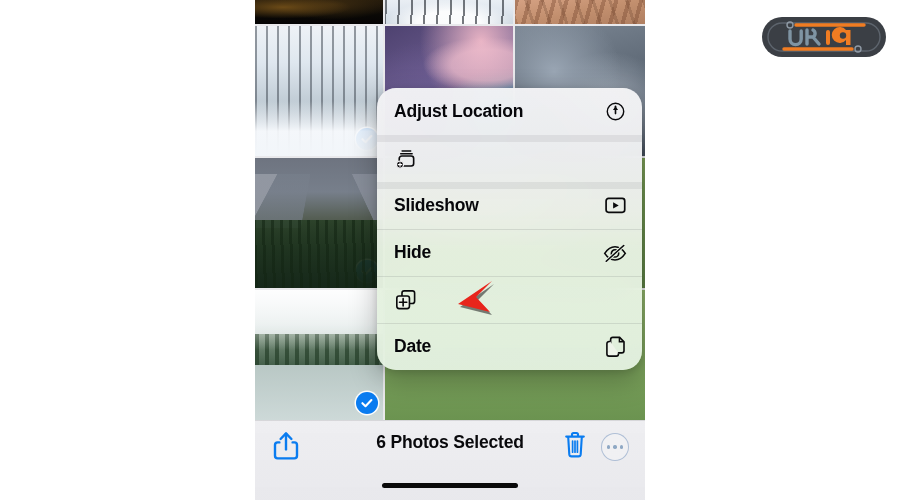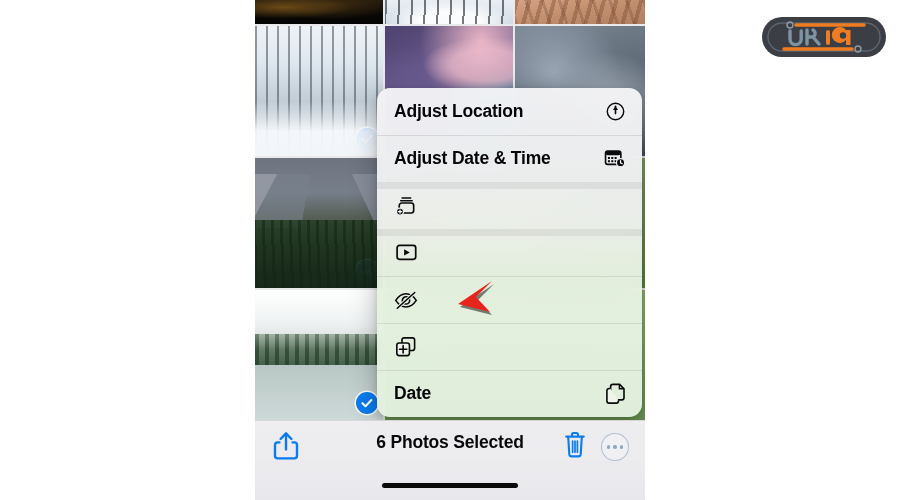--- a/index.html
+++ b/index.html
@@ -79,21 +79,21 @@
   .check{
     position:absolute;right:5px;bottom:6px;width:22px;height:22px;border-radius:50%;
     background:#0a7cf0;box-shadow:0 0 0 1.5px rgba(255,255,255,.95);
     display:flex;align-items:center;justify-content:center;
   }
   .check svg{display:block;}
 
   
   .menu{
     position:absolute;left:122px;top:88px;width:265px;
-    border-radius:13px;overflow:hidden;
+    border-radius:19px;overflow:hidden;
     background:linear-gradient(180deg,
         rgba(243,243,245,.97) 0%,
         rgba(238,239,241,.97) 26%,
         rgba(238,241,236,.96) 44%,
         rgba(233,243,228,.95) 58%,
         rgba(231,243,227,.95) 76%,
         rgba(229,242,226,.95) 100%);
     box-shadow:0 10px 28px rgba(0,0,0,.26), 0 2px 8px rgba(0,0,0,.14);
     backdrop-filter:blur(22px);
   }
@@ -190,62 +190,45 @@
         <span class="mlabel">Adjust Location</span>
         <span class="micon">
           <svg width="21" height="21" viewBox="0 0 22 22">
             <circle cx="11" cy="11" r="8.6" fill="none" stroke="#0a0a0c" stroke-width="1.5"></circle>
             <path d="M11 5.6 L11 13.2" stroke="#0a0a0c" stroke-width="1.7" stroke-linecap="round"></path>
             <path d="M11 5.6 L8.3 9.3 L13.7 9.3 Z" fill="#0a0a0c"></path>
           </svg>
         </span>
       </div>
 
-      <div class="mrow">
-        <span class="mlabel">Adjust Date &amp; Time</span>
-        <span class="micon">
-          <svg width="22" height="21" viewBox="0 0 23 22">
-            <rect x="1.6" y="3.2" width="16" height="14" rx="2.2" fill="none" stroke="#0a0a0c" stroke-width="1.7"></rect>
-            <rect x="1.6" y="3.2" width="16" height="4.3" rx="2.2" fill="#0a0a0c"></rect>
-            <g fill="#0a0a0c">
-              <rect x="4.1" y="9.4" width="2.1" height="2.1"></rect>
-                <rect x="7.6" y="9.4" width="2.1" height="2.1"></rect>
-                <rect x="11.1" y="9.4" width="2.1" height="2.1"></rect>
-              <rect x="4.1" y="12.8" width="2.1" height="2.1"></rect>
-                <rect x="7.6" y="12.8" width="2.1" height="2.1"></rect>
-                <rect x="11.1" y="12.8" width="2.1" height="2.1"></rect>
-            </g>
-            <circle cx="17.3" cy="15.4" r="4.3" fill="#0a0a0c" stroke="#f0f0f2" stroke-width="1.3"></circle>
-            <path d="M17.3 13.1 L17.3 15.5 L19 16.4" stroke="#fff" stroke-width="1.25" fill="none" stroke-linecap="round"></path>
-          </svg>
-        </span>
-      </div>
 
       <div class="mrow sep-strong">
         <span class="micon">
           <svg width="23" height="21" viewBox="0 0 24 22">
             <path d="M7.4 3.2 H16.4" stroke="#0a0a0c" stroke-width="1.6" stroke-linecap="round"></path>
             <path d="M5.9 6.1 H17.9" stroke="#0a0a0c" stroke-width="1.6" stroke-linecap="round"></path>
             <rect x="4.4" y="8.4" width="15.1" height="10.4" rx="2.6" fill="none" stroke="#0a0a0c" stroke-width="1.7"></rect>
             <circle cx="5.2" cy="17.4" r="3.7" fill="#0a0a0c" stroke="#ececee" stroke-width="1.4"></circle>
             <path d="M5.2 15.6 V19.2 M3.4 17.4 H7" stroke="#fff" stroke-width="1.25" stroke-linecap="round"></path>
           </svg>
         </span>
       </div>
 
       <div class="mrow sep-strong">
+        <span class="mlabel">Slideshow</span>
         <span class="micon">
           <svg width="23" height="19" viewBox="0 0 24 20">
             <rect x="2.1" y="2.6" width="19.6" height="14.6" rx="2.6" fill="none" stroke="#0a0a0c" stroke-width="1.8"></rect>
             <path d="M9.5 6.6 L15.4 9.9 L9.5 13.2 Z" fill="#0a0a0c"></path>
           </svg>
         </span>
       </div>
 
       <div class="mrow">
+        <span class="mlabel">Hide</span>
         <span class="micon">
           <svg width="24" height="20" viewBox="0 0 25 20">
             <path d="M1.8 10.4 C5 5.6 9 3.5 12.5 3.5 C16 3.5 20 5.6 23.2 10.4 C20 15.2 16 17.3 12.5 17.3 C9 17.3 5 15.2 1.8 10.4 Z" fill="none" stroke="#0a0a0c" stroke-width="1.7"></path>
             <circle cx="12.5" cy="10.4" r="3.8" fill="none" stroke="#0a0a0c" stroke-width="1.7"></circle>
             <path d="M3.4 18.6 L21.6 2.2" stroke="#e8f2e4" stroke-width="3.4" stroke-linecap="round"></path>
             <path d="M3.4 18.6 L21.6 2.2" stroke="#0a0a0c" stroke-width="1.7" stroke-linecap="round"></path>
           </svg>
         </span>
       </div>
 

